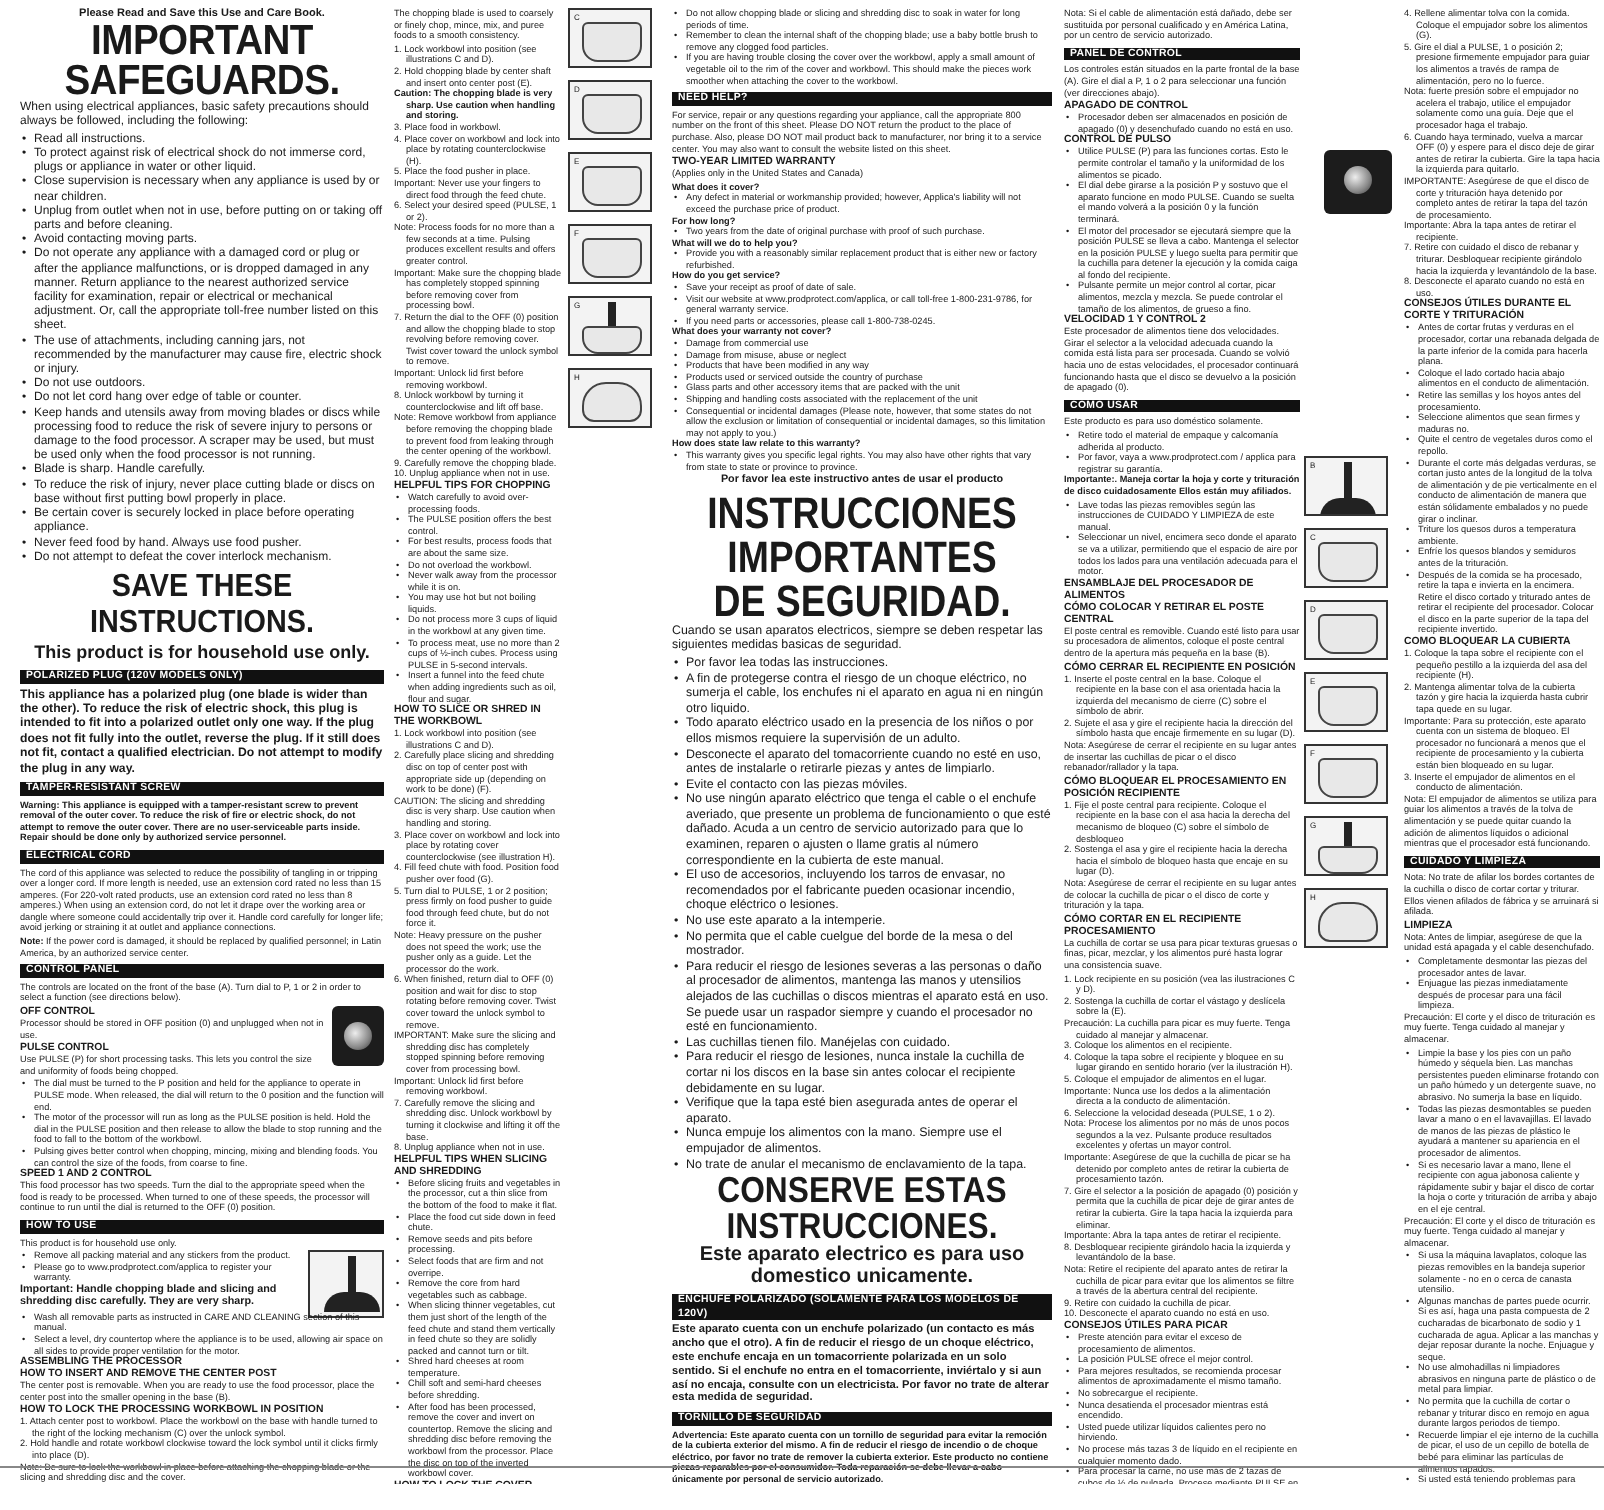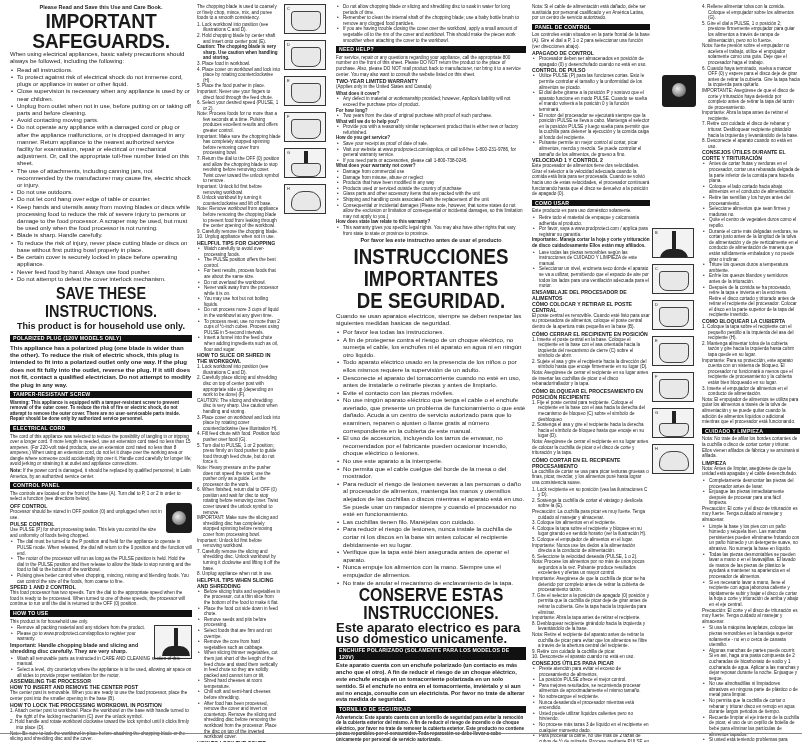--- a/index.html
+++ b/index.html
@@ -35,21 +35,21 @@
   .ill .post { position: absolute; left: 19px; top: 2px; width: 4px; height: 24px; background: #222; }
   .ill .base { position: absolute; left: 7px; top: 20px; width: 28px; height: 10px; background: #222; border-radius: 14px 14px 0 0; }
   .dial { position: absolute; width: 26px; height: 30px; background: #1c1c1c; border-radius: 3px; }
   .dial .knob { position: absolute; left: 6px; top: 8px; width: 14px; height: 14px; border-radius: 50%; background: radial-gradient(circle at 40% 40%, #eee, #888 60%, #333); }
   .bottom-rule { position: absolute; left: 0; top: 733px; width: 802px; height: 1px; background: #888; }
   .bottom-band { position: absolute; left: 0; top: 742px; width: 802px; height: 13px; background: #fff; }
   .favor { font-weight: bold; font-size: 5.4px; text-align: center; margin: 2px 0; }
   .es-intro { font-size: 6.2px; line-height: 7.6px; }
   .es-bul li { font-size: 6.2px; line-height: 7.6px; }
   .es-save { font-weight: bold; font-size: 18px; line-height: 18px; text-align: center; transform: scaleX(0.88); }
-  .es-house { font-weight: bold; font-size: 13px; line-height: 11px; }
+  .es-house { font-weight: bold; font-size: 10px; line-height: 11px; text-align: center; }
 </style>
 </head>
 <body>
 
 <div class="page">
 
   <div class="col c1">
     <div class="small-top">Please Read and Save this Use and Care Book.</div>
     <div class="big-title">IMPORTANT SAFEGUARDS.</div>
     <p class="intro">When using electrical appliances, basic safety precautions should always be followed, including the following:</p>

